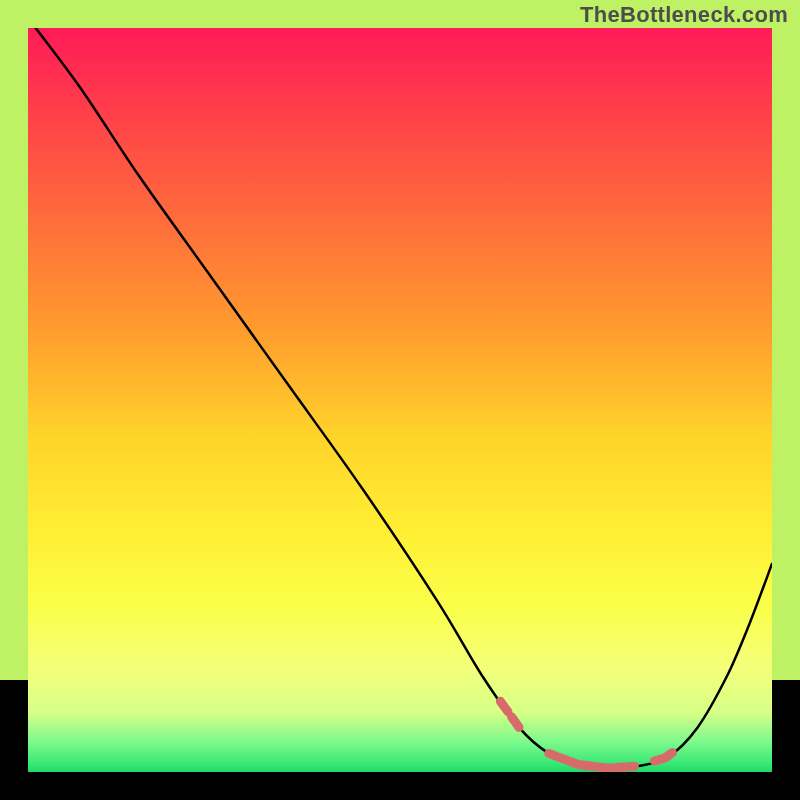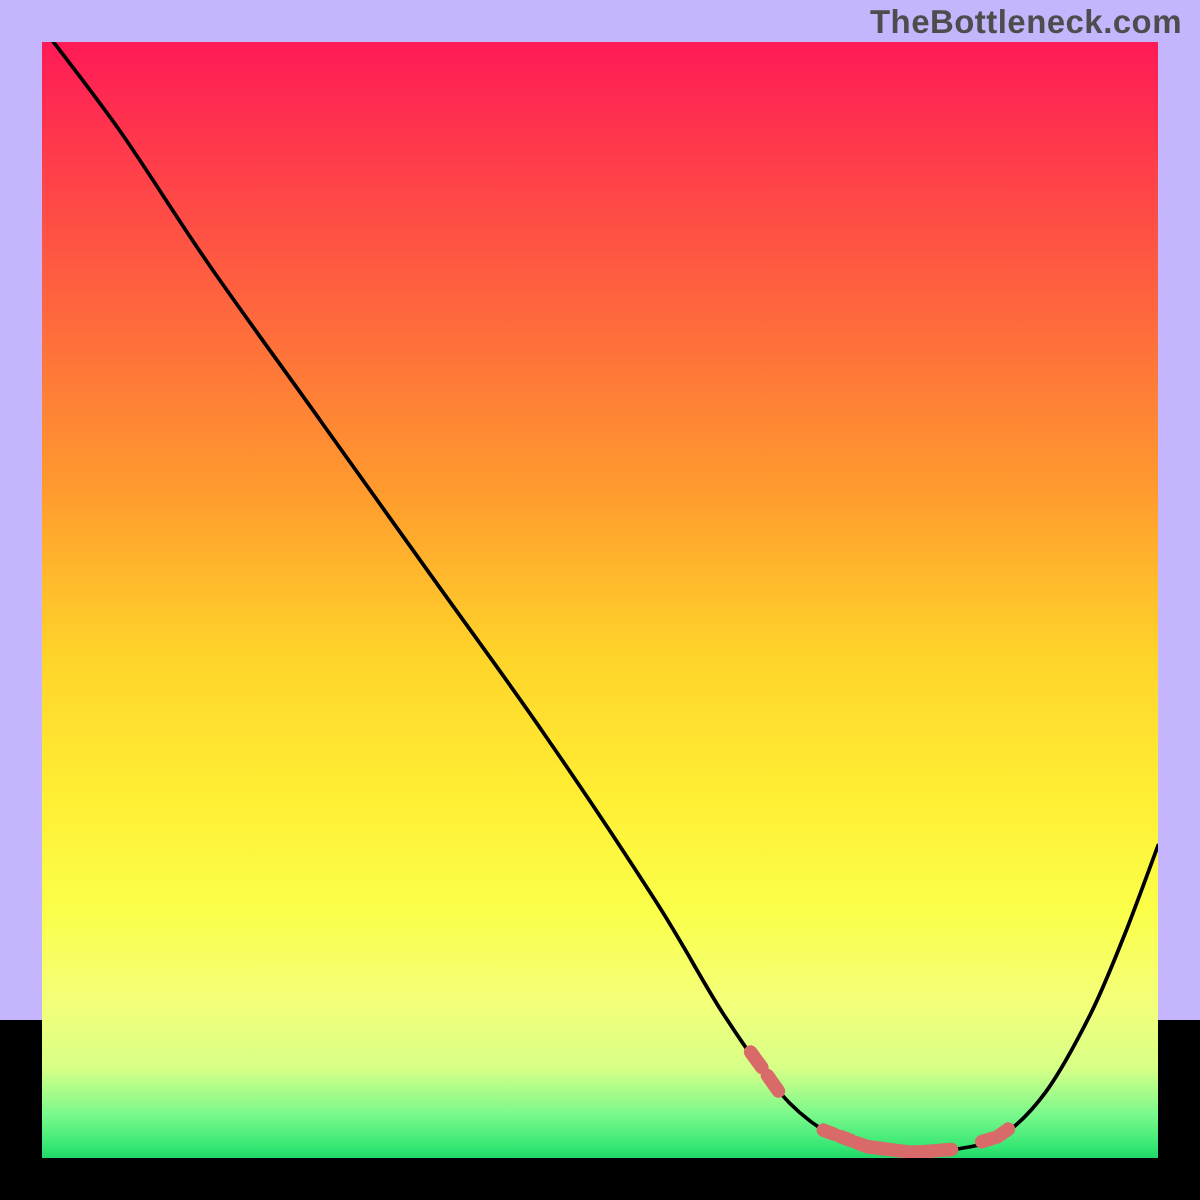--- a/index.html
+++ b/index.html
@@ -8,21 +8,21 @@
     width: 800px;
     height: 800px;
     background: #000000;
     overflow: hidden;
     font-family: Arial, Helvetica, sans-serif;
   }
   .frame {
     position: relative;
     width: 800px;
     height: 680px;
-    background: #c4b5fd;
+    background: #bef264;
   }
   .watermark {
     position: absolute;
     top: 2px;
     right: 12px;
     color: #4d4d4d;
     font-size: 22px;
     font-weight: 600;
     letter-spacing: 0.3px;
     z-index: 3;

